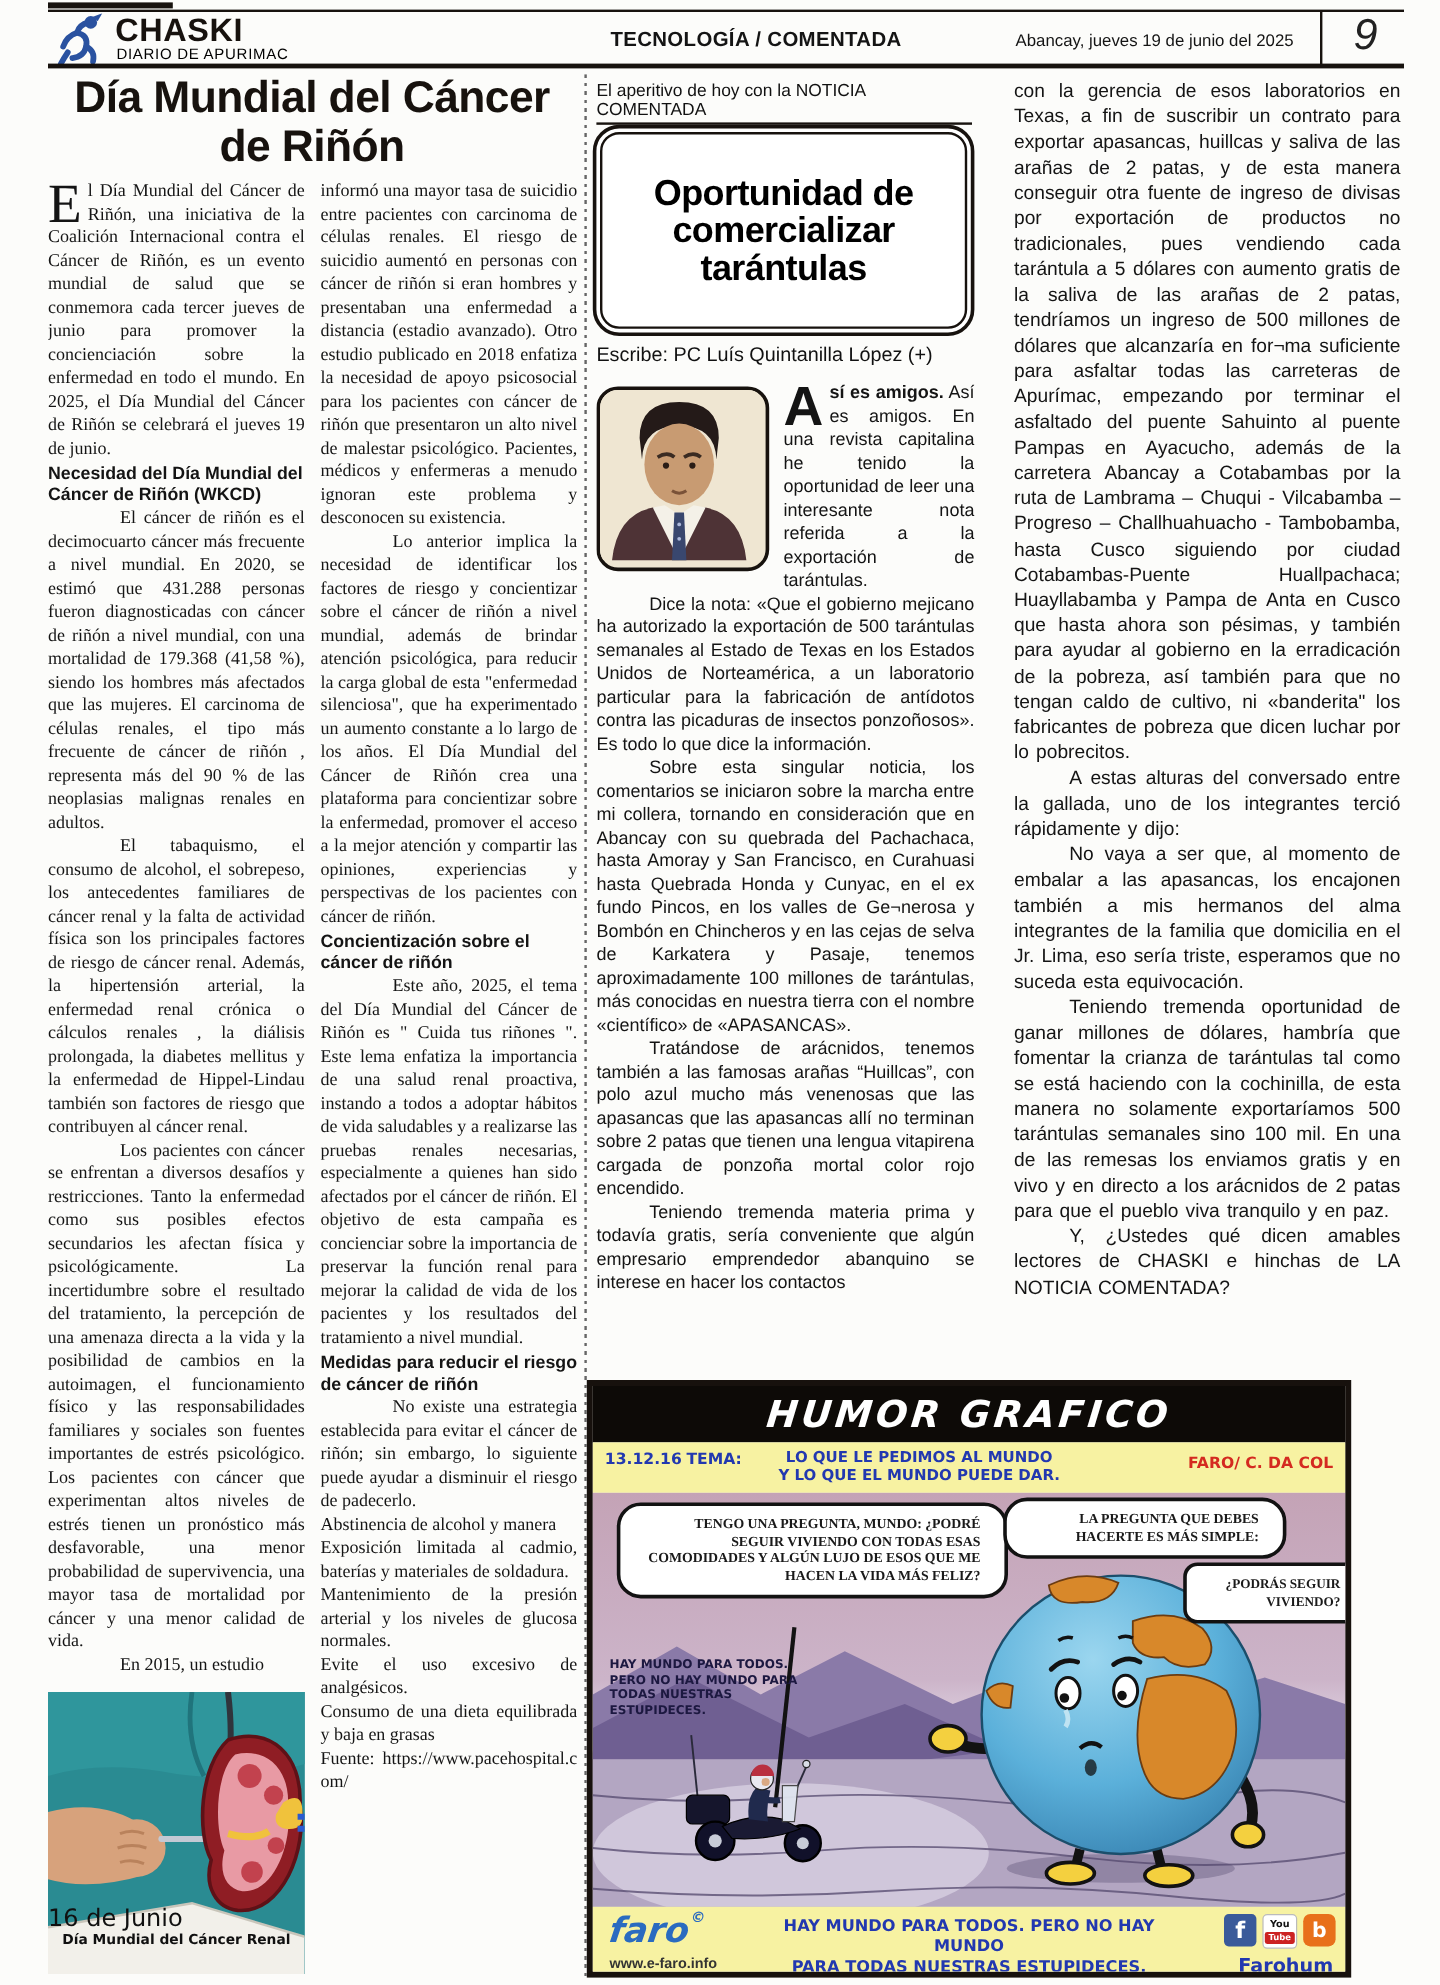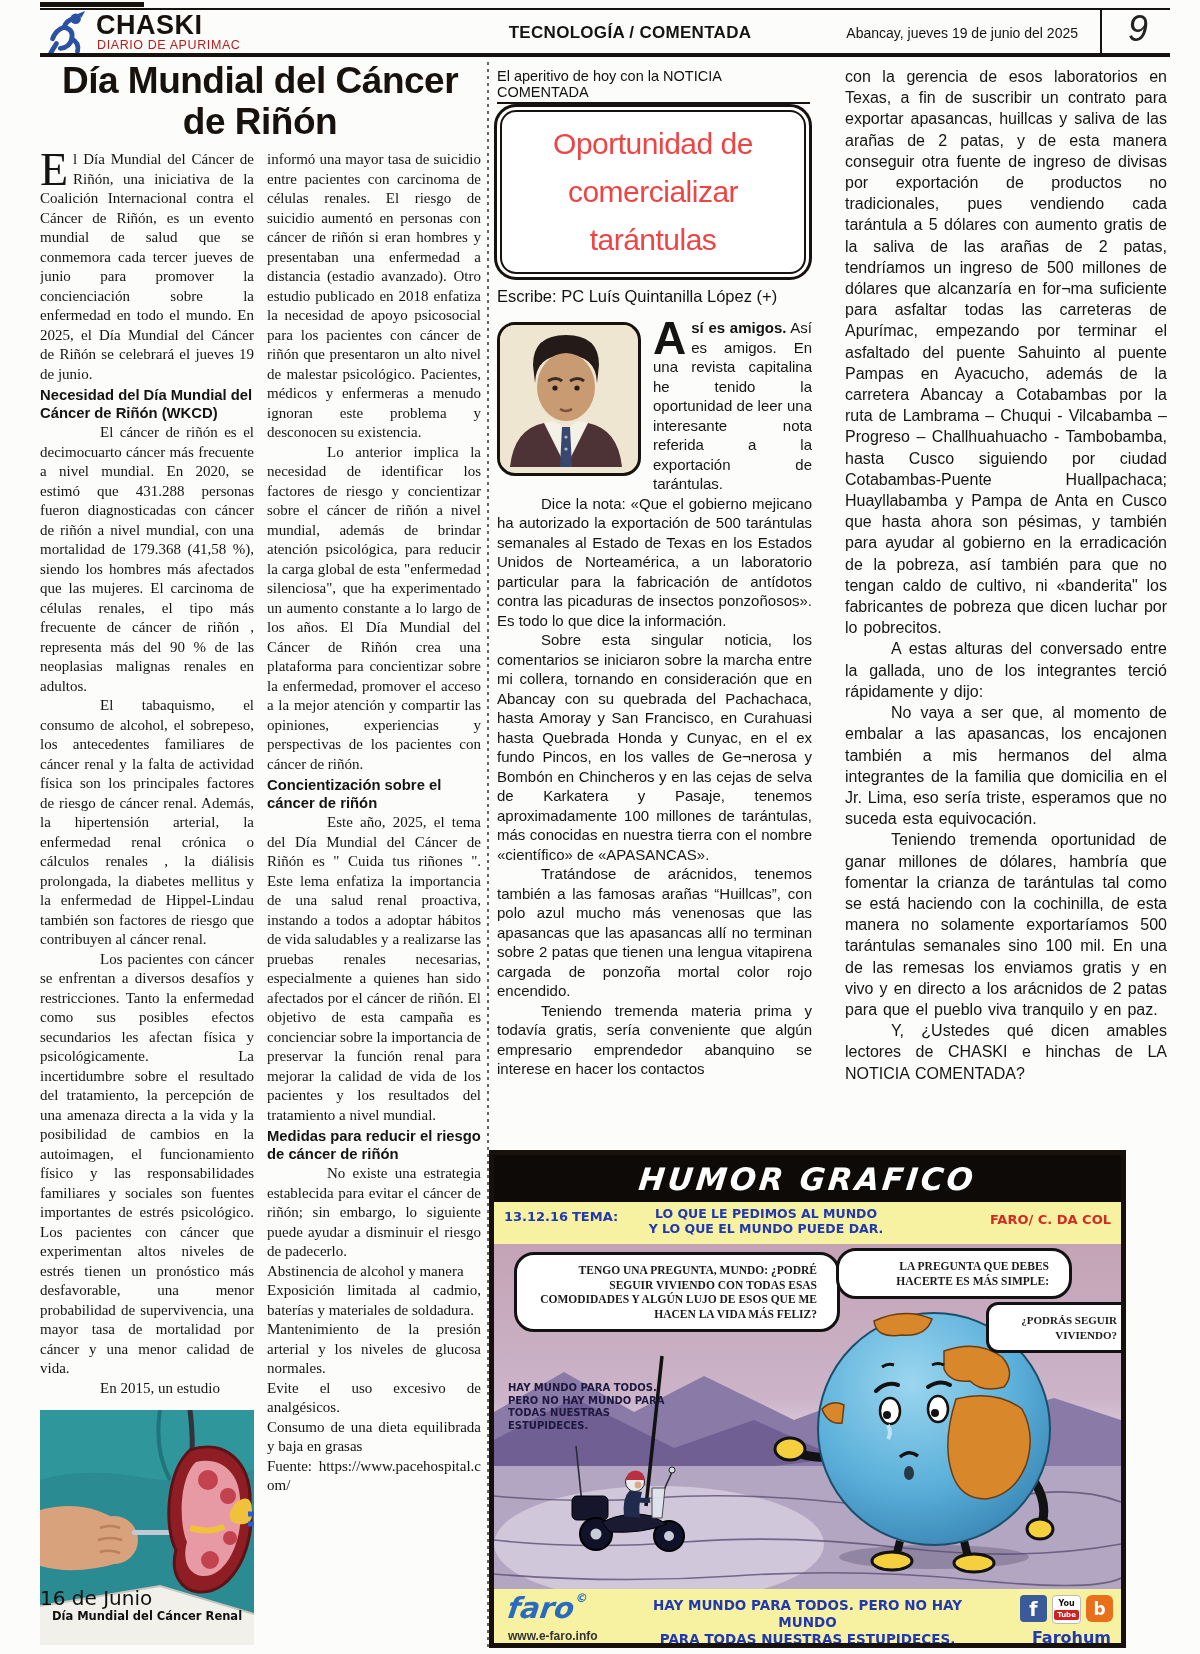--- a/index.html
+++ b/index.html
@@ -5,21 +5,21 @@
   html,body{margin:0;padding:0;}
   body{width:1200px;height:1654px;position:relative;background:#fcfcfa;color:#141414;
        font-family:"Liberation Sans",sans-serif;overflow:hidden;}
   
   .hdr-cap{position:absolute;left:40px;top:2px;width:104px;height:5px;background:#17120e;}
   .hdr-topline{position:absolute;left:40px;right:30px;top:8px;height:2px;background:#17120e;}
   .hdr-botline{position:absolute;left:40px;right:30px;top:53px;height:4px;background:#17120e;}
   .hdr{position:absolute;left:40px;right:30px;top:10px;height:42px;}
   .logo-fig{position:absolute;left:4px;top:1px;width:46px;height:46px;}
   .paper-name{position:absolute;left:56px;top:0px;font-weight:bold;font-size:27px;letter-spacing:.5px;color:#17120e;}
-  .paper-sub{position:absolute;left:57px;top:28px;font-size:12.5px;letter-spacing:.6px;color:#b91c1c;}
+  .paper-sub{position:absolute;left:57px;top:28px;font-size:12.5px;letter-spacing:.6px;color:#000000;}
   .section-title{position:absolute;left:50%;transform:translateX(-50%);top:13px;font-weight:bold;font-size:17px;letter-spacing:.3px;margin-left:25px;}
   .hdr-date{position:absolute;right:92px;top:15px;font-size:14px;}
   .hdr-vline{position:absolute;right:68px;top:-1px;width:2px;height:46px;background:#17120e;}
   .page-num{position:absolute;right:22px;top:-2px;font-size:36px;font-style:italic;color:#222;}
   
   .art-title{position:absolute;left:36px;top:60px;width:448px;text-align:center;
              font-weight:bold;font-size:37px;line-height:41px;letter-spacing:-.5px;color:#17120e;}
   .scol{position:absolute;top:150px;width:214px;font-family:"Liberation Serif",serif;
         font-size:15px;line-height:19.5px;text-align:justify;overflow:hidden;}
   .scol p{margin:0;}
@@ -37,21 +37,21 @@
   
   .vdash{position:absolute;left:487px;top:62px;bottom:6px;width:2px;
          background:repeating-linear-gradient(to bottom,#666 0 3px,transparent 3px 7px);}
   
   .kicker{position:absolute;left:497px;top:68px;width:313px;font-size:14.5px;color:#111;
           padding-bottom:2px;border-bottom:2px solid #17120e;}
   .titlebox{position:absolute;left:494px;top:104px;width:312px;height:170px;
             border:3px solid #17120e;border-radius:22px;background:#fff;}
   .titlebox-inner{position:absolute;inset:3px;border:2px solid #17120e;border-radius:16px;
                   display:flex;align-items:center;justify-content:center;text-align:center;}
-  .box-title{font-weight:normal;font-size:30px;line-height:48px;letter-spacing:-.5px;color:#ef4444;}
+  .box-title{font-weight:bold;font-size:30px;line-height:31px;letter-spacing:-.5px;color:#000000;}
   .byline{position:absolute;left:497px;top:287px;width:315px;font-size:16.5px;color:#111;}
   .mid-body{position:absolute;left:497px;top:318px;width:315px;height:832px;overflow:hidden;
             font-size:15px;line-height:19.5px;text-align:justify;}
   .mid-body p{margin:0;}
   .m-ind{text-indent:44px;}
   .author-photo{float:left;width:138px;height:148px;margin:4px 12px 4px 0;border:3px solid #17120e;
                 border-radius:18px;overflow:hidden;background:#efe6d2;}
   .dropcap-a{float:left;font-weight:bold;font-size:46px;line-height:38px;padding:1px 5px 0 0;}
   .blead{font-weight:bold;}
   

